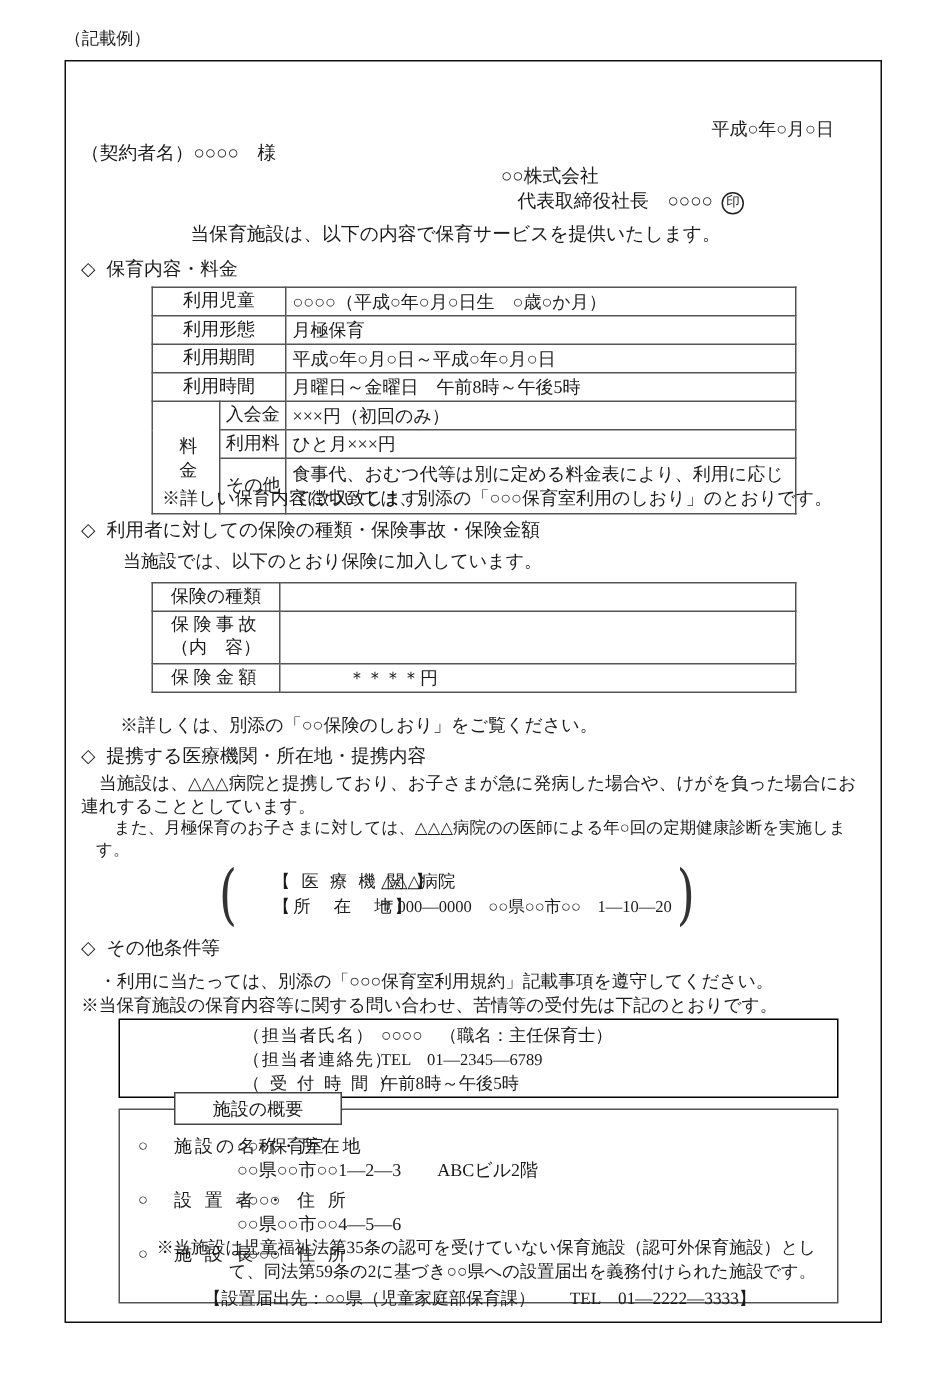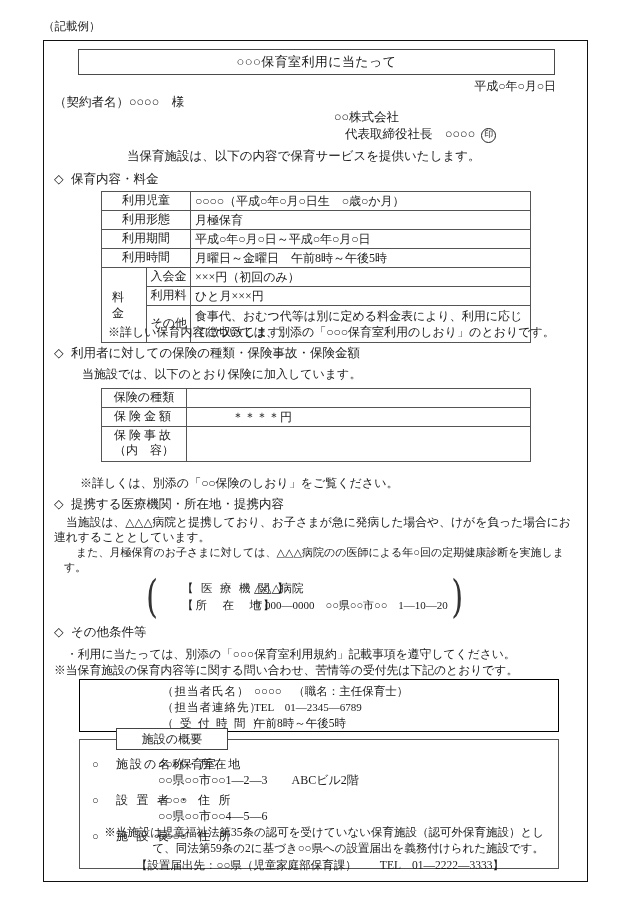--- a/index.html
+++ b/index.html
@@ -159,21 +159,21 @@
   td.val {
     text-align: left;
   }
   td.tall { height: 34px; }
 
   
   #fee-table { left: 57px; top: 150px; width: 430px; }
   #fee-table td.c1 { width: 80px; }
   #fee-table td.c2 { width: 57px; }
   #fee-table .feelabel {
-    text-align: left;
+    text-align: right;
     letter-spacing: 10px;
     padding-left: 10px;
   }
 
   
   #ins-table { left: 57px; top: 347px; width: 430px; }
   #ins-table td.c1 { width: 76px; }
 
   
   .bracket-block {
@@ -316,23 +316,20 @@
 </head>
 <body>
 
 <div class="page">
 
   <div class="doc-note">（記載例）</div>
 
   <div class="outer-frame">
     <div class="inner">
 
-      <div class="title-box">
-        <span class="title-text">○○○保育室利用に当たって</span>
-      </div>
 
       <div class="date-line">平成○年○月○日</div>
 
       <div class="party-line">（契約者名）○○○○　様</div>
 
       <div class="company-block">
         <span>○○株式会社</span>
         <span class="role"><span>代表取締役社長　○○○○</span><span class="seal">印</span></span>
       </div>
 
@@ -384,29 +381,29 @@
 
       <div class="t" style="left:38px; top:325px;">当施設では、以下のとおり保険に加入しています。</div>
 
       <table class="doc-table" id="ins-table">
         <tbody>
             <tr>
           <td class="lbl c1">保険の種類</td>
           <td class="val"></td>
         </tr>
         <tr>
-          <td class="lbl c1" style="letter-spacing:3px;">保険金額</td>
-          <td class="val" style="padding-left:45px;">＊＊＊＊円</td>
-        </tr>
-        <tr>
           <td class="lbl c1" style="height:32px; line-height:15px;">
             <span style="display:block; letter-spacing:3px;">保険事故</span>
             <span style="display:block;">（内　容）</span>
           </td>
           <td class="val"></td>
+        </tr>
+        <tr>
+          <td class="lbl c1" style="letter-spacing:3px;">保険金額</td>
+          <td class="val" style="padding-left:45px;">＊＊＊＊円</td>
         </tr>
       </tbody>
         </table>
 
       <div class="t" style="left:36px; top:434px;">※詳しくは、別添の「○○保険のしおり」をご覧ください。</div>
 
       <div class="sect" style="left:10px; top:455px;">
         <span class="dia">◇</span><span>提携する医療機関・所在地・提携内容</span>
       </div>
 

